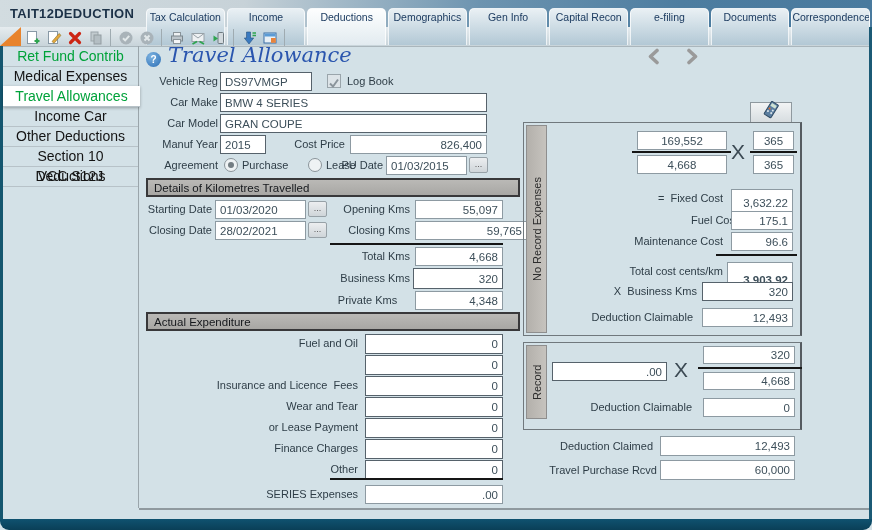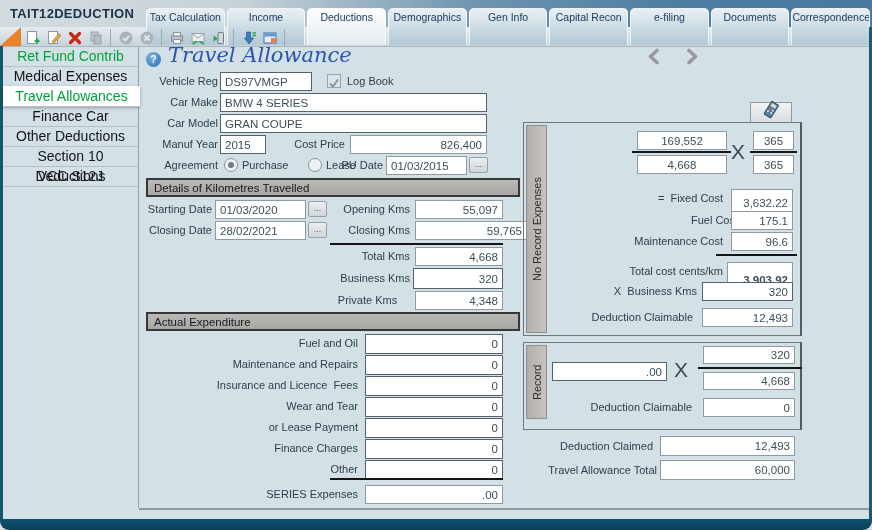--- a/index.html
+++ b/index.html
@@ -165,21 +165,21 @@
 
   <div class="abs edgeL"></div>
   <div class="abs edgeR"></div>
   <div class="abs botline"></div>
   <div class="abs botbar"></div>
 
   <div class="abs sbline"></div>
   <div class="abs sitem green" style="top:46px;">Ret Fund Contrib</div>
   <div class="abs sitem" style="top:66px;">Medical Expenses</div>
   <div class="abs sitem green sel" style="top:86px;">Travel Allowances</div>
-  <div class="abs sitem" style="top:106px;">Finance Car</div>
+  <div class="abs sitem" style="top:106px;">Income Car</div>
   <div class="abs sitem" style="top:126px;">Other Deductions</div>
   <div class="abs sitem" style="top:146px;">Section 10 Deductions</div>
   <div class="abs sitem" style="top:166px;">VCC S12J</div>
 
   <div class="abs helpico" style="left:146px;top:52px;">?</div>
   <div class="abs ptitle" style="left:168px;top:43px;">Travel Allowance</div>
   <div class="abs" style="left:646px;top:48px;"><svg width="16" height="17">
         <polyline points="11,2.5 4.5,8.5 11,14.5" fill="none" stroke="#9a9a9a" stroke-width="3.6" stroke-linecap="round" stroke-linejoin="round"></polyline>
       </svg></div>
   <div class="abs" style="left:684px;top:48px;"><svg width="16" height="17">
@@ -237,21 +237,20 @@
   <div class="abs lbl" style="left:325px;top:269px;width:85px;">Business Kms</div>
   <div class="abs inp edit num" style="left:413px;top:268px;width:90px;height:21px;">320</div>
 
   <div class="abs lbl" style="left:325px;top:291px;width:85px;text-align:center;">Private Kms</div>
   <div class="abs inp num" style="left:415px;top:291px;width:88px;height:19px;">4,348</div>
 
   <div class="abs shdr" style="left:146px;top:312px;width:374px;height:19px;">Actual Expenditure</div>
 
   <div class="abs lbl" style="left:180px;top:334px;width:178px;">Fuel and Oil</div>
   <div class="abs inp edit num" style="left:365px;top:334px;width:138px;height:20px;">0</div>
-  <div class="abs lbl" style="left:180px;top:355px;width:178px;">Maintenance and Repairs</div>
   <div class="abs inp edit num" style="left:365px;top:355px;width:138px;height:20px;">0</div>
   <div class="abs lbl" style="left:180px;top:376px;width:178px;">Insurance and Licence  Fees</div>
   <div class="abs inp edit num" style="left:365px;top:376px;width:138px;height:20px;">0</div>
   <div class="abs lbl" style="left:180px;top:397px;width:178px;">Wear and Tear</div>
   <div class="abs inp edit num" style="left:365px;top:397px;width:138px;height:20px;">0</div>
   <div class="abs lbl" style="left:180px;top:418px;width:178px;">or Lease Payment</div>
   <div class="abs inp edit num" style="left:365px;top:418px;width:138px;height:20px;">0</div>
   <div class="abs lbl" style="left:180px;top:439px;width:178px;">Finance Charges</div>
   <div class="abs inp edit num" style="left:365px;top:439px;width:138px;height:20px;">0</div>
   <div class="abs lbl" style="left:180px;top:460px;width:178px;">Other</div>
@@ -307,16 +306,16 @@
   <div class="abs inp edit num" style="left:552px;top:362px;width:115px;height:19px;">.00</div>
   <div class="abs xop" style="left:674px;top:358px;">X</div>
   <div class="abs inp num" style="left:703px;top:346px;width:92px;height:18px;">320</div>
   <div class="abs sumline" style="left:698px;top:367px;width:104px;"></div>
   <div class="abs inp num" style="left:703px;top:372px;width:92px;height:18px;">4,668</div>
   <div class="abs lbl" style="left:580px;top:398px;width:112px;">Deduction Claimable</div>
   <div class="abs inp num" style="left:703px;top:398px;width:92px;height:19px;">0</div>
 
   <div class="abs lbl" style="left:535px;top:436px;width:118px;line-height:20px;">Deduction Claimed</div>
   <div class="abs inp num" style="left:660px;top:436px;width:135px;height:20px;">12,493</div>
-  <div class="abs lbl" style="left:530px;top:460px;width:127px;line-height:20px;">Travel Allowance Total</div>
+  <div class="abs lbl" style="left:530px;top:460px;width:127px;line-height:20px;">Travel Purchase Rcvd</div>
   <div class="abs inp num" style="left:660px;top:460px;width:135px;height:20px;">60,000</div>
 
 </div>
 
 </body></html>

